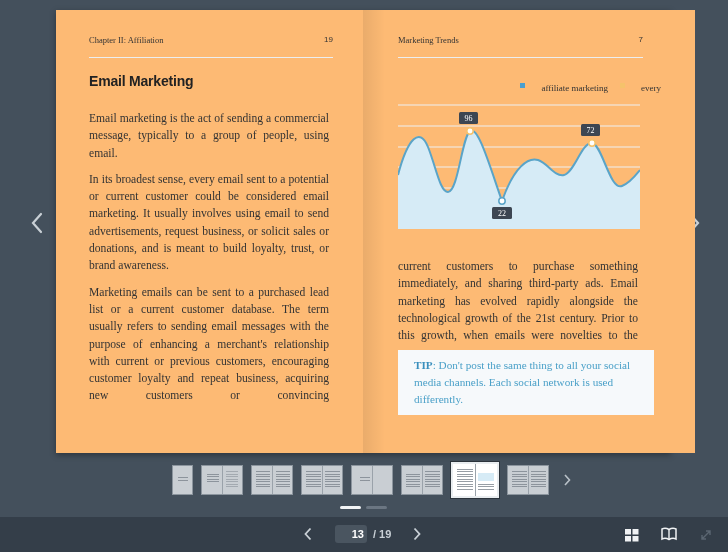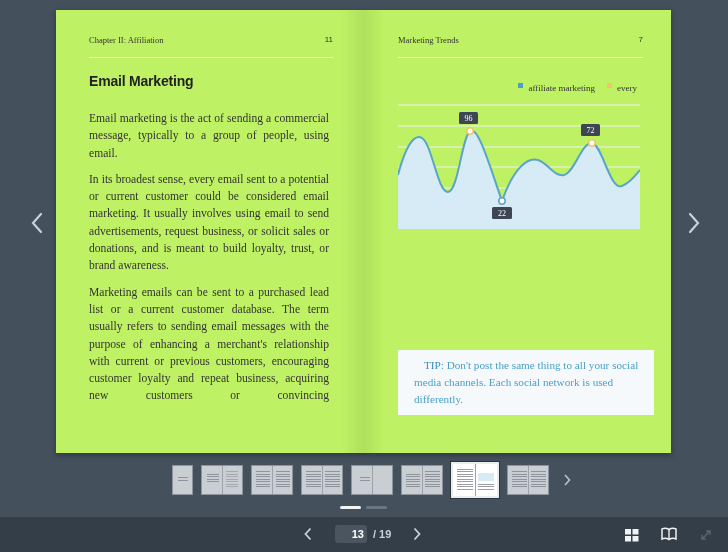--- a/index.html
+++ b/index.html
@@ -1,38 +1,38 @@
 <!DOCTYPE html>
 <html><head>
 <meta charset="utf-8">
 <style>
   html,body{margin:0;padding:0;}
   body{width:728px;height:552px;background:#44505c;position:relative;overflow:hidden;font-family:"Liberation Sans",sans-serif;}
   .stage{position:absolute;left:0;top:0;width:728px;height:517px;background:#44505c;}
   .book{position:absolute;left:56px;top:10px;width:615px;height:443px;box-shadow:0 2px 6px rgba(0,0,0,.35);}
-  .page{position:absolute;top:0;height:443px;background:#bef264;overflow:hidden;}
+  .page{position:absolute;top:0;height:443px;background:#fdba74;overflow:hidden;padding-left:24px;}
   .page.left{left:0;width:307px;}
   .page.right{left:307px;width:308px;}
   .page.left::after{content:"";position:absolute;right:0;top:0;width:22px;height:100%;background:linear-gradient(to right,rgba(0,0,0,0),rgba(0,0,0,.07));}
   .page.right::before{content:"";position:absolute;left:0;top:0;width:22px;height:100%;background:linear-gradient(to left,rgba(0,0,0,0),rgba(0,0,0,.08));}
   .phead{position:absolute;top:25px;height:14px;font-family:"Liberation Serif",serif;font-size:8.5px;color:#333;border-bottom:1px solid #eceef0;padding-bottom:8px;}
   .page.left .phead{left:33px;width:244px;}
   .page.right .phead{left:35px;width:245px;}
   .phead .num{position:absolute;right:0;top:0;font-family:"Liberation Sans",sans-serif;font-size:8px;}
   .ptitle{position:absolute;left:33px;top:63px;font-family:"Liberation Sans",sans-serif;font-size:14px;font-weight:bold;color:#222;letter-spacing:-0.2px;}
   .body{position:absolute;font-family:"Liberation Serif",serif;font-size:11.6px;line-height:17.3px;color:#333;text-align:justify;}
   .body p{margin:8px 0 9px 0;}
   .page.left .body{left:33px;top:92px;width:240px;}
   .page.right .body{left:35px;top:240px;width:240px;}
   .legend{position:absolute;top:73px;right:34px;font-family:"Liberation Serif",serif;font-size:9px;color:#333;display:flex;gap:12px;}
-  .legend .it{display:flex;gap:5px;}
+  .legend .it{display:flex;gap:16px;}
   .legend .sw{width:5px;height:5px;display:inline-block;}
   .chart{position:absolute;left:35px;top:87px;width:242px;height:140px;}
   .tip{position:absolute;left:35px;top:340px;width:232px;height:58px;background:#f6f9fb;padding:7px 8px 0 16px;font-family:"Liberation Serif",serif;font-size:11.2px;line-height:17px;color:#4aa0c8;box-sizing:content-box;}
-  .tip b{font-weight:normal;color:#3a8fbd;margin-left:10px;}
+  .tip b{font-weight:bold;color:#3a8fbd;}
   .navarrow{position:absolute;top:212px;width:20px;height:28px;color:#c9d0d6;font-size:26px;line-height:26px;text-align:center;cursor:pointer;}
   .thumbs{position:absolute;top:462px;left:172px;height:36px;display:flex;align-items:center;}
   .thumb{height:30px;background:#c9ced3;margin-right:8px;position:relative;border:1px solid #8c959e;box-sizing:border-box;}
   .thumb.single{width:21px;}
   .thumb.double{width:42px;}
   .thumb .mid{position:absolute;left:50%;top:0;bottom:0;width:1px;background:#9aa2aa;}
   .thumb .lines{position:absolute;top:5px;height:18px;background:repeating-linear-gradient(to bottom,#7d858e 0,#7d858e 1px,transparent 1px,transparent 2.5px);opacity:.8;}
   .thumb.active{border:2px solid #e9edf0;background:#fff;height:36px;width:48px;outline:1px solid #2b333b;}
   .thumb-next{color:#b9c1c8;font-size:15px;margin-left:6px;cursor:pointer;}
   .dots{position:absolute;top:506px;left:340px;display:flex;gap:5px;}
@@ -57,21 +57,21 @@
     <svg width="14" height="22" viewBox="0 0 14 22">
         <path d="M3 2 L11 11 L3 20" stroke="#c9d0d6" stroke-width="2.2" fill="none" stroke-linecap="round"></path>
       </svg>
   </div>
 
   <div class="book">
 
     <div class="page left">
       <div class="phead">
         <span>Chapter II: Affiliation</span>
-        <span class="num">11</span>
+        <span class="num">19</span>
       </div>
       <div class="ptitle">Email Marketing</div>
       <div class="body">
         <p>Email marketing is the act of sending a commercial message, typically to a group of people, using email.</p>
         <p>In its broadest sense, every email sent to a potential or current customer could be considered email marketing. It usually involves using email to send advertisements, request business, or solicit sales or donations, and is meant to build loyalty, trust, or brand awareness.</p>
         <p style="text-align-last:justify;">Marketing emails can be sent to a purchased lead list or a current customer database. The term usually refers to sending email messages with the purpose of enhancing a merchant's relationship with current or previous customers, encouraging customer loyalty and repeat business, acquiring new customers or convincing</p>
       </div>
     </div>
 
     <div class="page right">
@@ -112,20 +112,23 @@
           <rect x="94" y="110" width="20" height="12" rx="1.5" fill="#3d4652"></rect>
           <text x="104" y="119" font-size="8" fill="#fff" text-anchor="middle" font-family="Liberation Serif, serif">22</text>
         </g>
         <g>
           <rect x="183" y="27" width="19" height="12" rx="1.5" fill="#3d4652"></rect>
           <text x="192.5" y="36" font-size="8" fill="#fff" text-anchor="middle" font-family="Liberation Serif, serif">72</text>
           <circle cx="194" cy="46" r="3.2" fill="#fff" stroke="#f5c26b" stroke-width="1.5"></circle>
         </g>
       </svg>
 
+      <div class="body">
+        <p style="text-align-last:justify;">current customers to purchase something immediately, and sharing third-party ads. Email marketing has evolved rapidly alongside the technological growth of the 21st century. Prior to this growth, when emails were novelties to the</p>
+      </div>
 
       <div class="tip">
         <b>TIP</b><span>: Don't post the same thing to all your social media channels. Each social network is used differently.</span>
       </div>
     </div>
   </div>
 
   <div class="thumbs">
     <div class="thumb single">
       <div class="lines" style="left:5px;width:10px;top:11px;height:5px;"></div>

